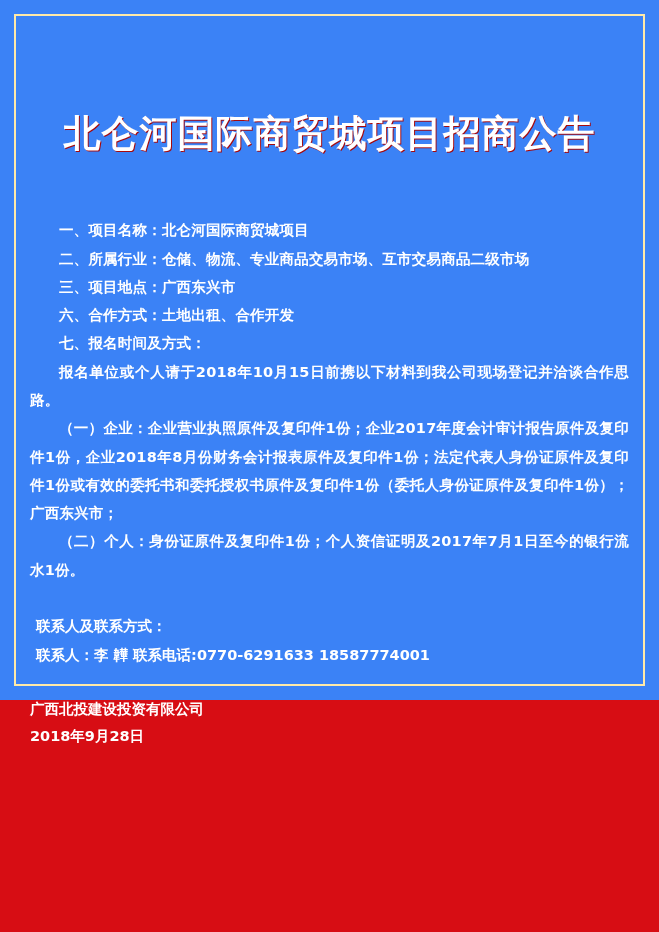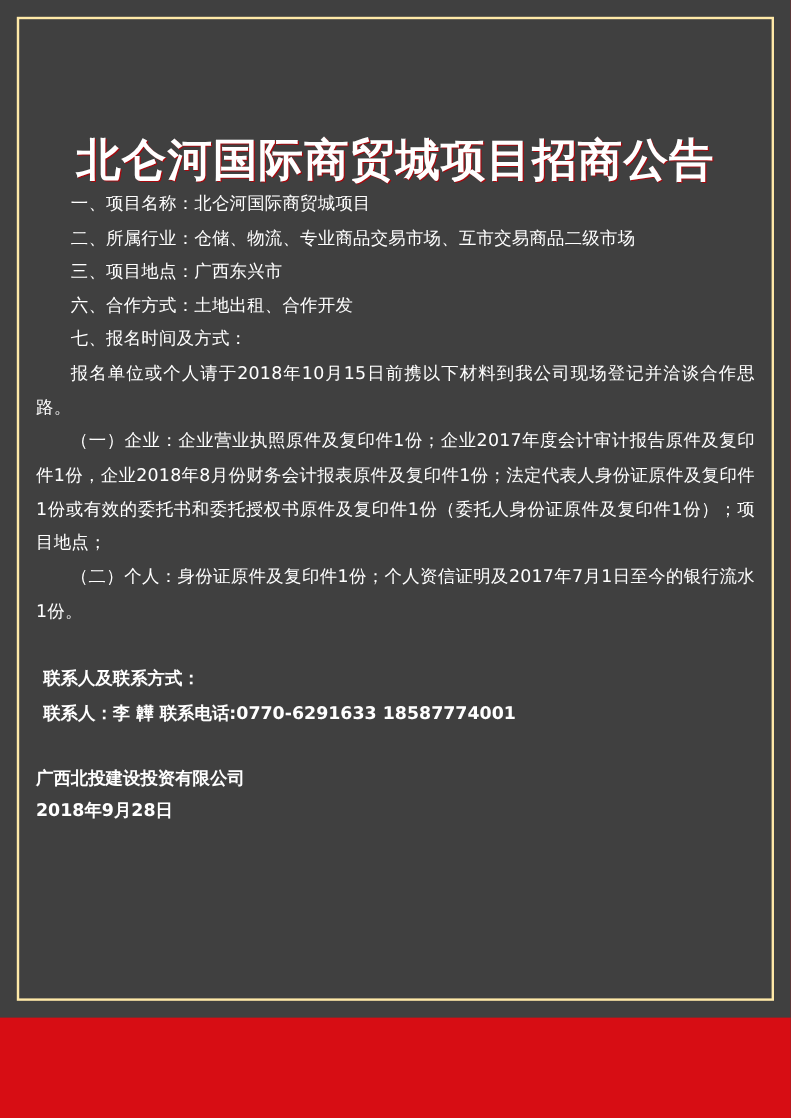--- a/index.html
+++ b/index.html
@@ -9,22 +9,22 @@
   body {
     width: 659px;
     height: 932px;
     background: #d70d14;
     font-family: "DejaVu Sans", "Liberation Sans", sans-serif;
     overflow: hidden;
   }
   .poster {
     position: relative;
     width: 659px;
-    height: 848px;
-    background: #404040;
+    height: 700px;
+    background: #3b82f6;
     box-sizing: border-box;
     padding: 0;
   }
   .border-frame {
     position: absolute;
     left: 14px;
     top: 14px;
     right: 14px;
     bottom: 14px;
     border: 2px solid #ffe9a8;
@@ -43,23 +43,24 @@
     color: #ffffff;
     font-size: 37px;
     font-weight: bold;
     letter-spacing: 1px;
     margin-top: 90px;
     margin-bottom: 0;
     line-height: 1.2;
     text-shadow: 1px 1px 0 #a5090e;
   }
   .body-block {
+    margin-top: 60px;
     color: #ffffff;
     font-size: 14.5px;
-    font-weight: normal;
+    font-weight: bold;
     line-height: 1.95;
     letter-spacing: 0.2px;
   }
   .para {
     margin: 0;
     text-indent: 2em;
     text-align: justify;
   }
   .contact-block {
     margin-top: 28px;
@@ -87,21 +88,21 @@
 
     <h1 class="title">北仑河国际商贸城项目招商公告</h1>
 
     <div class="body-block">
       <p class="para">一、项目名称：北仑河国际商贸城项目</p>
       <p class="para">二、所属行业：仓储、物流、专业商品交易市场、互市交易商品二级市场</p>
       <p class="para">三、项目地点：广西东兴市</p>
       <p class="para">六、合作方式：土地出租、合作开发</p>
       <p class="para">七、报名时间及方式：</p>
       <p class="para">报名单位或个人请于2018年10月15日前携以下材料到我公司现场登记并洽谈合作思路。</p>
-      <p class="para">（一）企业：企业营业执照原件及复印件1份；企业2017年度会计审计报告原件及复印件1份，企业2018年8月份财务会计报表原件及复印件1份；法定代表人身份证原件及复印件1份或有效的委托书和委托授权书原件及复印件1份（委托人身份证原件及复印件1份）；项目地点；</p>
+      <p class="para">（一）企业：企业营业执照原件及复印件1份；企业2017年度会计审计报告原件及复印件1份，企业2018年8月份财务会计报表原件及复印件1份；法定代表人身份证原件及复印件1份或有效的委托书和委托授权书原件及复印件1份（委托人身份证原件及复印件1份）；广西东兴市；</p>
       <p class="para">（二）个人：身份证原件及复印件1份；个人资信证明及2017年7月1日至今的银行流水1份。</p>
     </div>
 
     <div class="contact-block">
       <div>联系人及联系方式：</div>
       <div>联系人：李 韡    联系电话:0770-6291633    18587774001</div>
     </div>
 
     <div class="signature">
       <div>广西北投建设投资有限公司</div>

